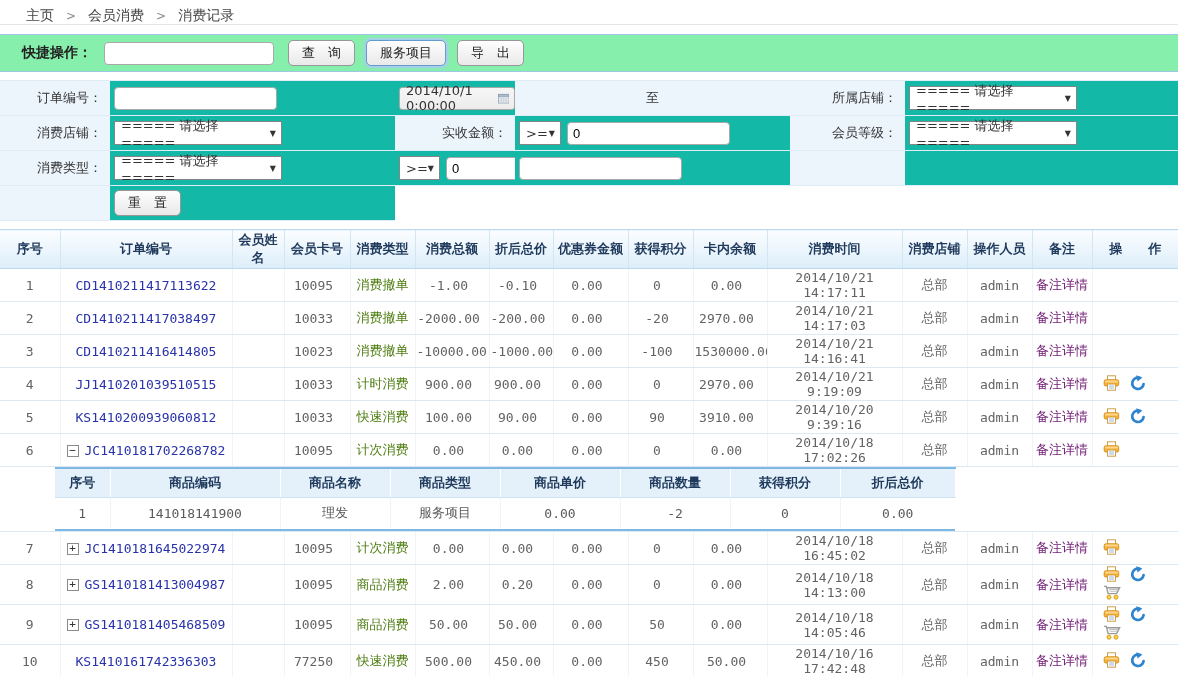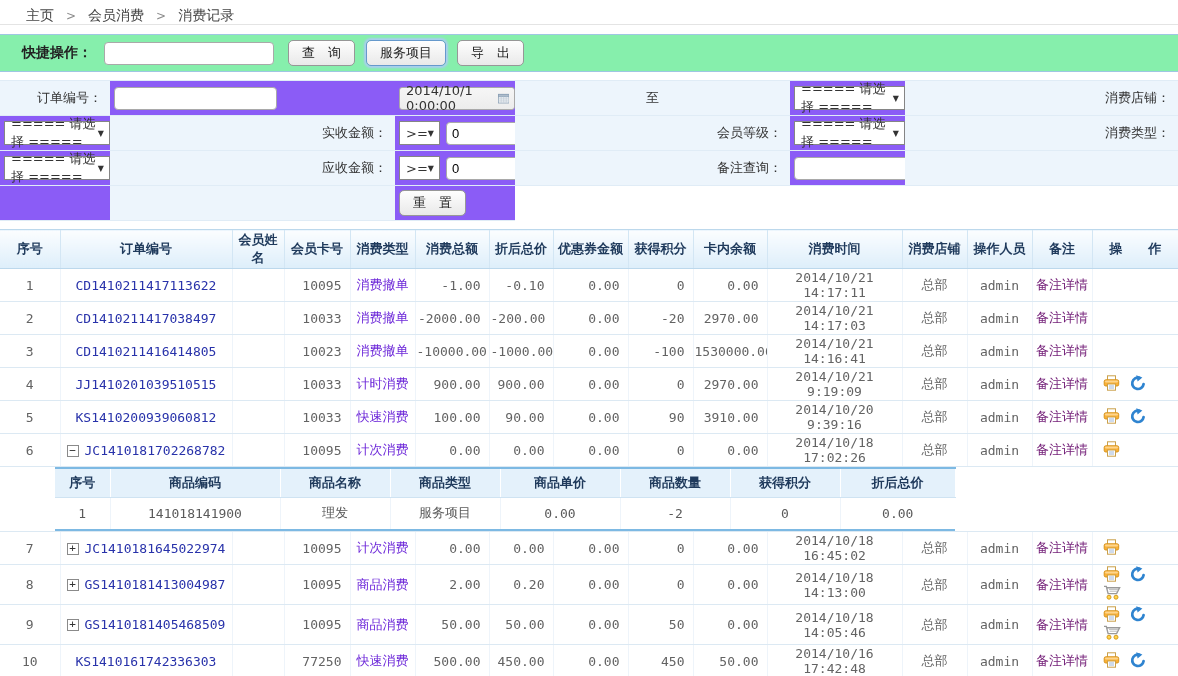--- a/index.html
+++ b/index.html
@@ -16,36 +16,36 @@
   .quickbar { margin-top:9px; height:38px; background:#86efac; border-top:1px solid #9fc6e2; border-bottom:1px solid #9fc6e2; display:flex; align-items:center; padding-left:22px; }
   .qlabel { font-weight:bold; font-size:14px; color:#222; margin-right:12px; }
   .qinput { width:170px; height:23px; border:1px solid #a9a9a9; border-radius:4px; margin-right:14px; padding:0 5px; font-size:13px; }
   .btn { height:26px; padding:0 13px; margin-right:11px; border:1px solid #979797; border-radius:5px; background:linear-gradient(#fefefe,#e9e9e9); font-size:13px; color:#222; cursor:pointer; font-family:inherit; }
   .btn.focused { box-shadow:0 0 2px 2px #a9cdf0; border-color:#6699cc; }
   
   .filter-grid { margin-top:8px; display:grid; grid-template-columns:110px 285px 120px 275px 115px 1fr; border-top:1px solid #e0ecf6; }
   .fcell { height:35px; border-bottom:1px solid #e0ecf6; display:flex; align-items:center; }
   .flabel { background:#edf5fc; justify-content:flex-end; padding-right:8px; color:#333; }
   .flabel.center { justify-content:center; padding-right:0; }
-  .ffield { background:#8b5cf6; padding-left:4px; }
+  .ffield { background:#14b8a6; padding-left:4px; }
   .tinput { width:163px; height:23px; border:1px solid #a9a9a9; border-radius:4px; padding:0 5px; font-size:13px; }
   .selectbox { width:168px; height:24px; border:1px solid #858585; background:#fff; display:inline-flex; align-items:center; justify-content:space-between; padding:0 5px 0 6px; cursor:pointer; }
   .selectbox.mini { width:42px; margin-right:6px; }
   .sel-arrow { font-size:8px; color:#333; }
   .dateinput { width:163px; height:23px; border:1px solid #a9a9a9; border-radius:3px; background:linear-gradient(#f6f6f6,#ececec); display:inline-flex; align-items:center; justify-content:space-between; padding:0 5px 0 6px; cursor:pointer; }
   
   table.records { width:1178px; border-collapse:collapse; table-layout:fixed; margin-top:8px; font-family:"DejaVu Sans Mono","DejaVu Sans",sans-serif; font-size:13px; }
   .records th { height:28px; background:linear-gradient(#fbfdff,#ddeefa); border-top:1px solid #bcd8ec; border-bottom:1px solid #bcd8ec; border-left:1px solid #d3e6f4; color:#1f3a5c; font-weight:bold; font-size:13px; font-family:"DejaVu Sans","Liberation Sans",sans-serif; }
   .records th:first-child { border-left:none;margin-top:31px; }
   .records td { height:30px; border-bottom:1px solid #dce9f3; border-left:1px solid #eef4fa; overflow:hidden; }
   .records td:first-child { border-left:none; }
   .td-center { text-align:center; }
-  .td-right { text-align:right; padding-right:8px; }
+  .td-right { text-align:center; padding-right:8px; }
   .td-grey { color:#636363; }
-  .td-red { color:#6d28d9; text-align:center; }
+  .td-red { color:#4d7c0f; text-align:center; }
   .order-link { color:#2832aa; cursor:pointer; text-decoration:none; }
   .remark-link { color:#701a75; cursor:pointer; text-decoration:none; }
   .td-ops { padding-left:10px; }
   .op { display:inline-block; margin-right:10px; vertical-align:middle; cursor:pointer; }
   .expand-box { display:inline-block; width:12px; height:12px; line-height:10px; border:1px solid #8a8a8a; background:#fff; color:#333; font-size:11px; text-align:center; margin-right:6px; vertical-align:1px; cursor:pointer; font-family:"DejaVu Sans Mono",monospace; }
   
   .subtable-cell { padding:0 0 0 55px; background:#fff; border-bottom:1px solid #dce9f3; }
   table.subtable { width:900px; border-collapse:collapse; table-layout:fixed; border-top:2px solid #7db9e3; border-bottom:2px solid #7db9e3; }
   .subtable th { height:29px; background:#e4f1fb; border:1px solid #fff; border-bottom:1px solid #cfe3f2; color:#1f3a5c; font-weight:bold; font-family:"DejaVu Sans","Liberation Sans",sans-serif; font-size:13px; }
   .subtable td { height:33px; text-align:center; color:#5a5a5a; border-left:1px solid #eef4fa; }
@@ -81,20 +81,21 @@
           <line x1="4.2" y1="4.2" x2="4.2" y2="12" stroke="#c2ccd6"></line>
           <line x1="7.5" y1="4.2" x2="7.5" y2="12" stroke="#c2ccd6"></line>
           <line x1="10.8" y1="4.2" x2="10.8" y2="12" stroke="#c2ccd6"></line>
           <line x1="1" y1="7" x2="14" y2="7" stroke="#c2ccd6"></line>
           <line x1="1" y1="9.7" x2="14" y2="9.7" stroke="#c2ccd6"></line>
         </svg>
     </div>
   </div>
   <div class="fcell flabel center">至</div>
 
+  <div class="fcell flabel">所属店铺：</div>
   <div class="fcell ffield">
     <div class="selectbox">
         <span>===== 请选择 =====</span>
         <span class="sel-arrow">▼</span>
       </div>
   </div>
   <div class="fcell flabel">消费店铺：</div>
   <div class="fcell ffield">
     <div class="selectbox">
         <span>===== 请选择 =====</span>
@@ -117,30 +118,28 @@
         <span class="sel-arrow">▼</span>
       </div>
   </div>
   <div class="fcell flabel">消费类型：</div>
   <div class="fcell ffield">
     <div class="selectbox">
         <span>===== 请选择 =====</span>
         <span class="sel-arrow">▼</span>
       </div>
   </div>
-  <div class="fcell flabel">应收金额：</div>
   <div class="fcell ffield">
     <div class="selectbox mini">
         <span>&gt;=</span>
         <span class="sel-arrow">▼</span>
       </div>
     <input type="text" class="tinput" value="0" style="">
   </div>
 
-  <div class="fcell flabel">备注查询：</div>
   <div class="fcell ffield">
       <input type="text" class="tinput" value="" style="">
     </div>
   <div class="fcell flabel"></div>
   <div class="fcell ffield"></div>
   <div class="fcell flabel"></div>
   <div class="fcell ffield">
       <button class="btn" style="margin-right:0">重　置</button>
     </div>
 </div>

